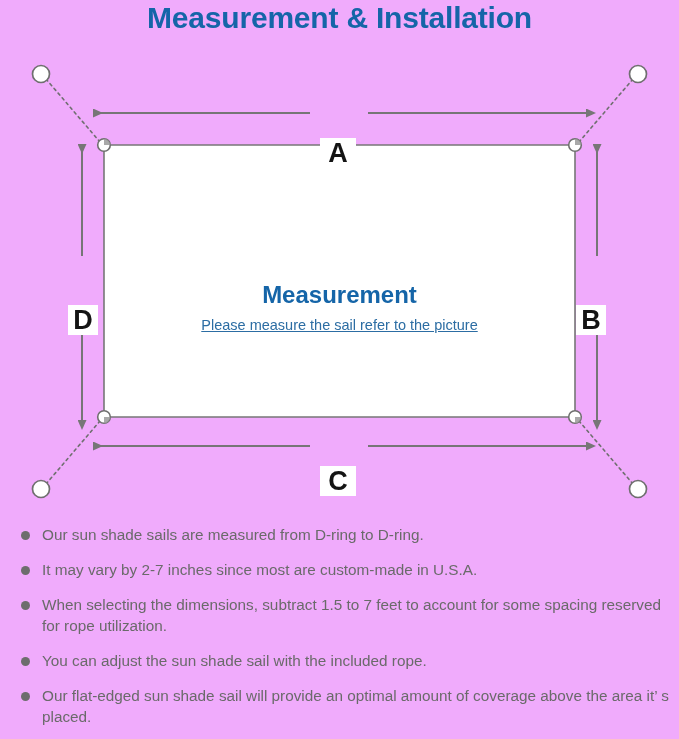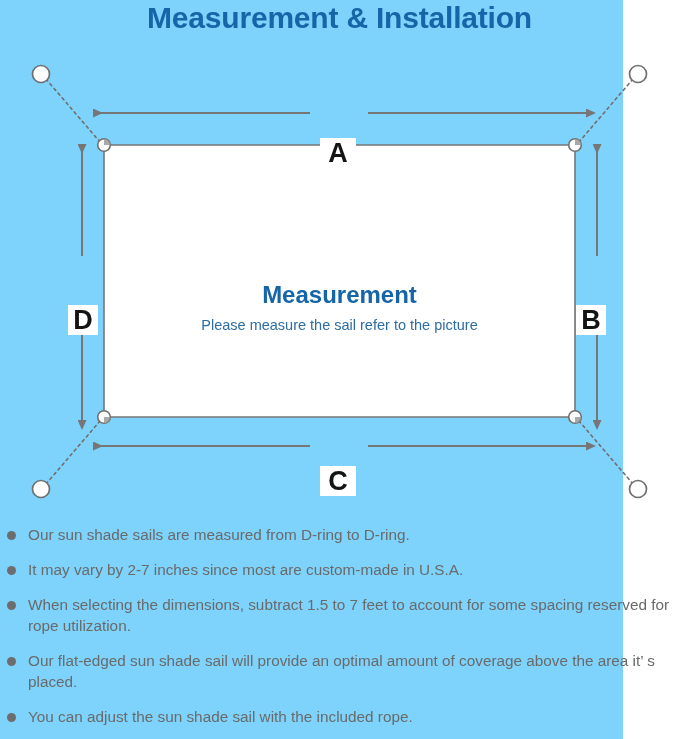--- a/index.html
+++ b/index.html
@@ -9,23 +9,23 @@
   }
   body {
     width: 679px;
     height: 739px;
     position: relative;
     font-family: "Liberation Sans", sans-serif;
     overflow: hidden;
   }
   #page {
     position: relative;
-    width: 623px;
+    width: 679px;
     height: 739px;
-    background: #7dd3fc;
+    background: #f0abfc;
   }
   .page-title {
     position: absolute;
     top: 0px;
     left: 0;
     width: 679px;
     text-align: center;
     font-size: 30px;
     font-weight: bold;
     color: #1565a8;
@@ -50,20 +50,21 @@
     top: 241px;
     font-size: 24px;
     font-weight: bold;
     color: #1565a8;
   }
   .center-sub {
     top: 277px;
     font-size: 14.5px;
     font-weight: normal;
     color: #2c6da3;
+    text-decoration: underline;
   }
   .dim-letter {
     position: absolute;
     font-size: 27px;
     font-weight: bold;
     color: #141414;
     font-family: "Liberation Sans", sans-serif;
     background: #ffffff;
     line-height: 30px;
     text-align: center;
@@ -77,21 +78,21 @@
   #notes {
     position: absolute;
     top: 524px;
     left: 0;
     width: 679px;
   }
   .note-row {
     display: flex;
     align-items: flex-start;
     margin-bottom: 14px;
-    padding-left: 7px;
+    padding-left: 21px;
     padding-right: 8px;
   }
   .note-bullet {
     flex: 0 0 auto;
     width: 9px;
     height: 9px;
     border-radius: 50%;
     background: #6d6d6d;
     margin-top: 7px;
     margin-right: 12px;
@@ -193,21 +194,21 @@
     <div class="note-row">
       <span class="note-bullet"></span>
       <span class="note-text">It may vary by 2-7 inches since most are custom-made in U.S.A.</span>
     </div>
     <div class="note-row">
       <span class="note-bullet"></span>
       <span class="note-text">When selecting the dimensions, subtract 1.5 to 7 feet to account for some spacing reserved for rope utilization.</span>
     </div>
     <div class="note-row">
       <span class="note-bullet"></span>
+      <span class="note-text">You can adjust the sun shade sail with the included rope.</span>
+    </div>
+    <div class="note-row">
+      <span class="note-bullet"></span>
       <span class="note-text">Our flat-edged sun shade sail will provide an optimal amount of coverage above the area it’ s placed.</span>
     </div>
-    <div class="note-row">
-      <span class="note-bullet"></span>
-      <span class="note-text">You can adjust the sun shade sail with the included rope.</span>
-    </div>
   </div>
 
 </div>
 
 </body></html>

